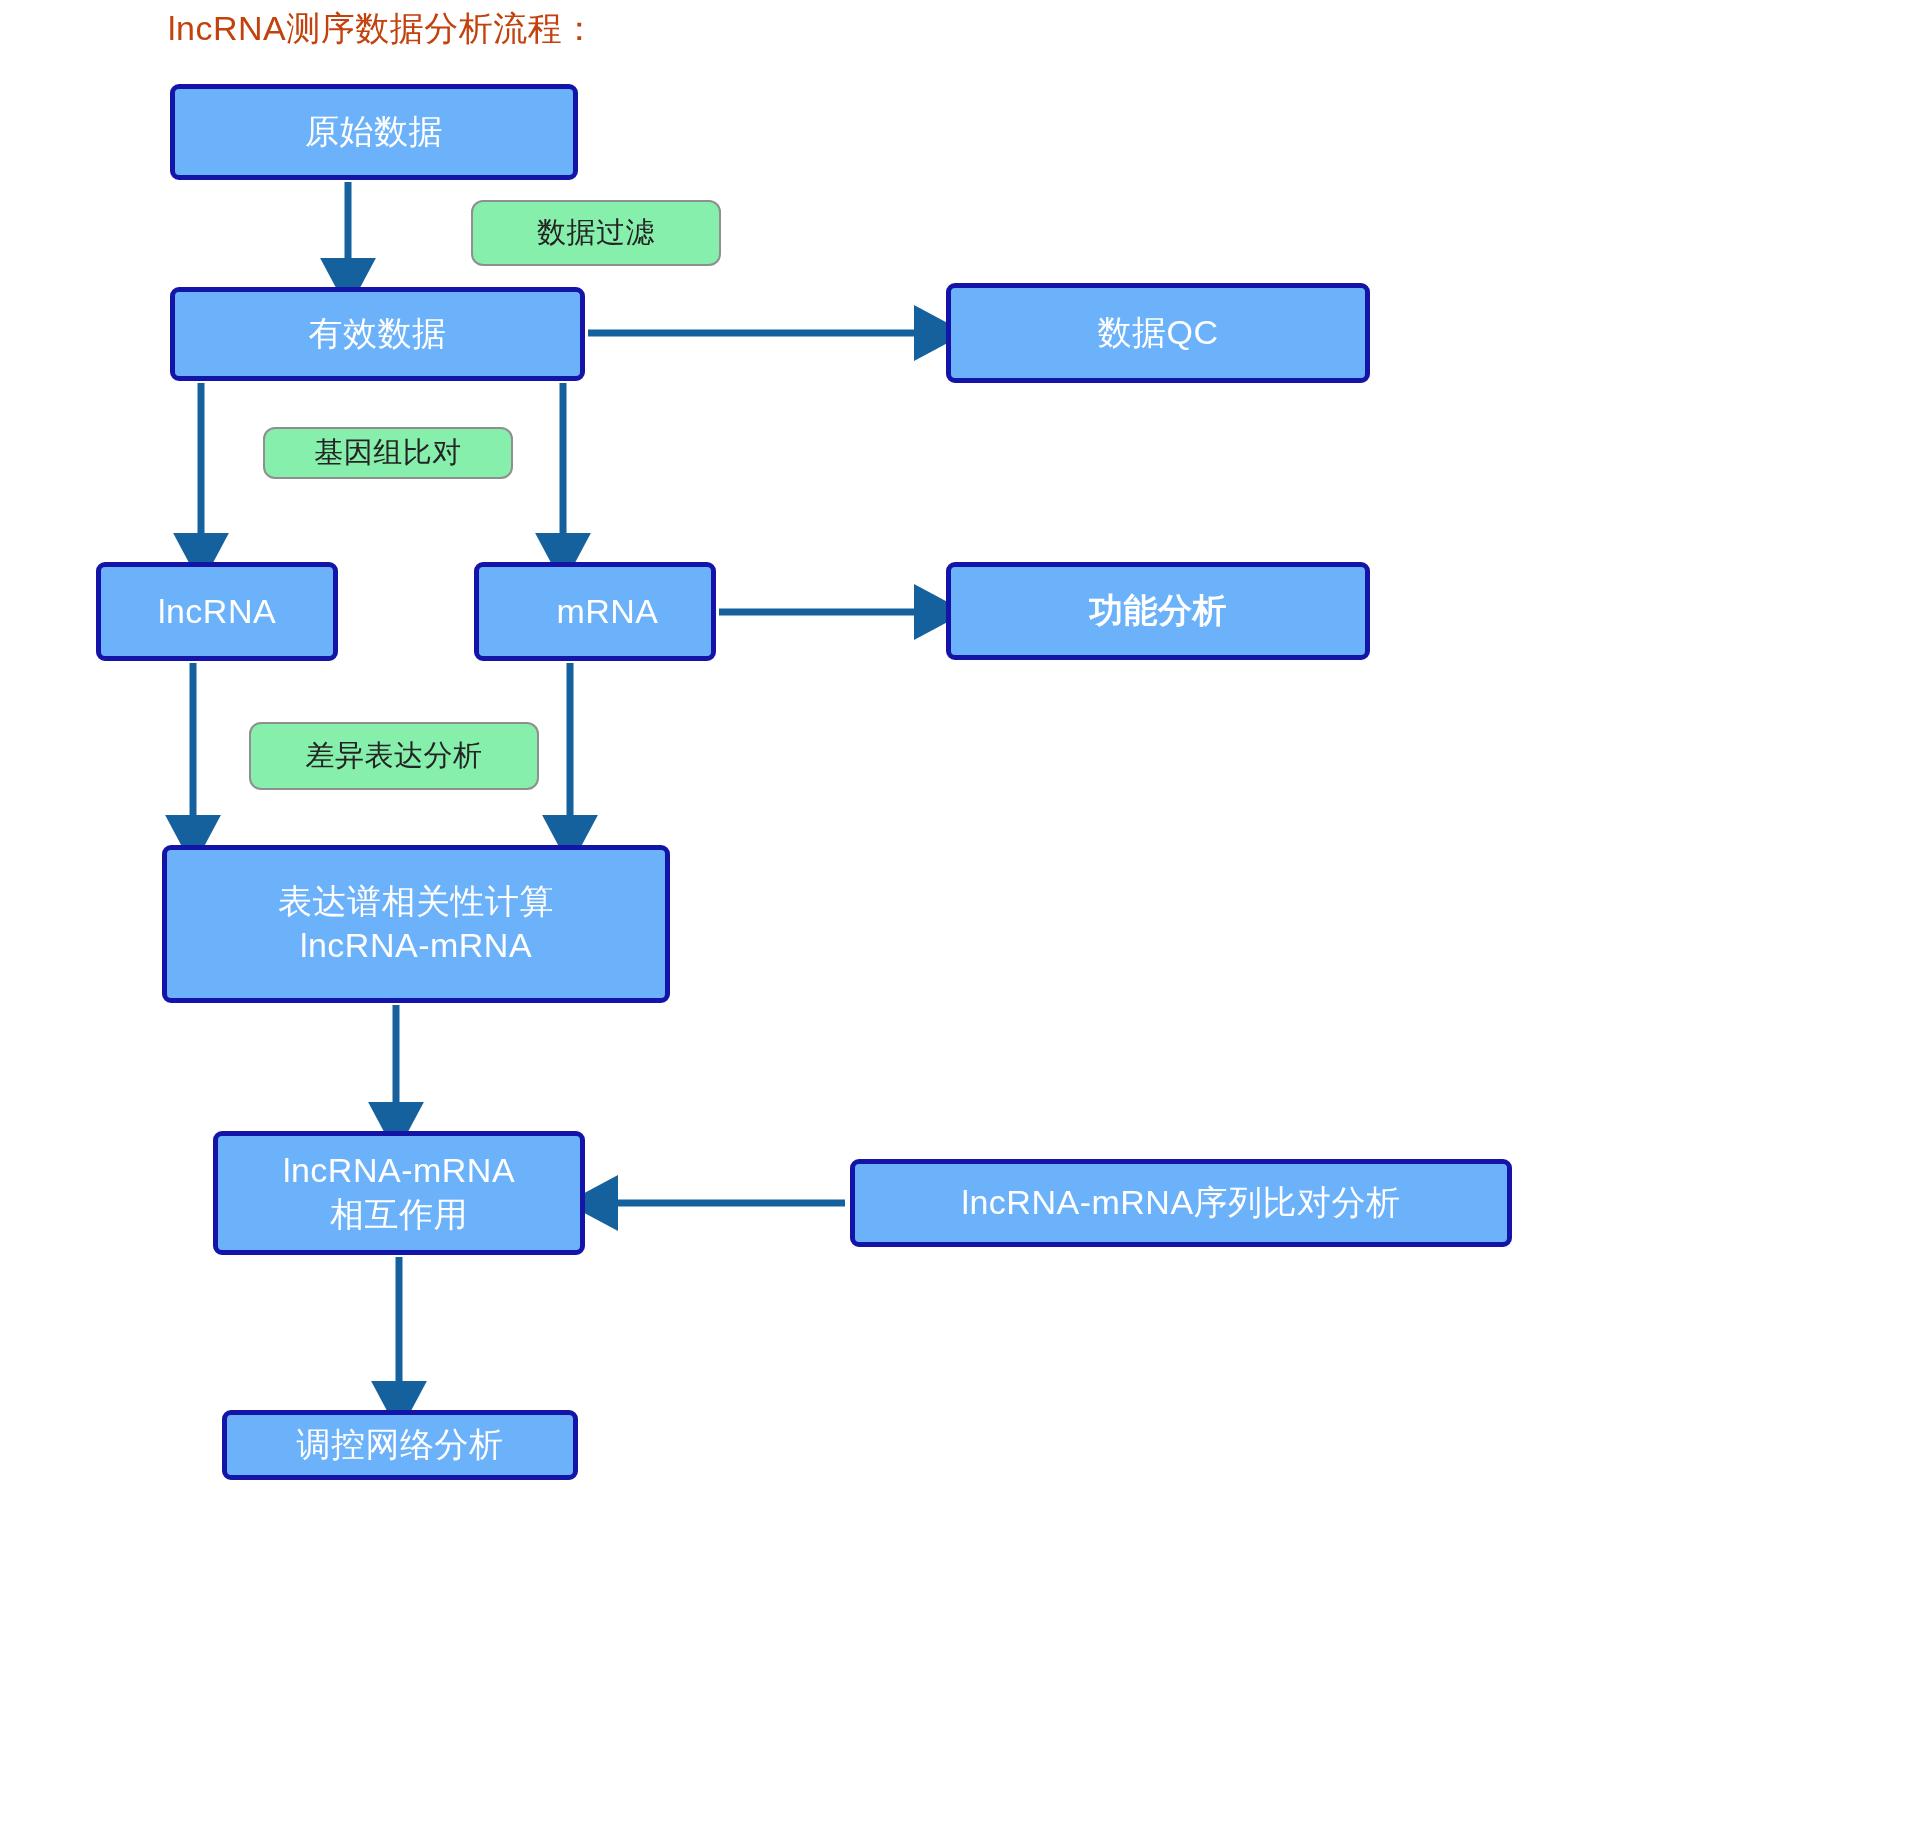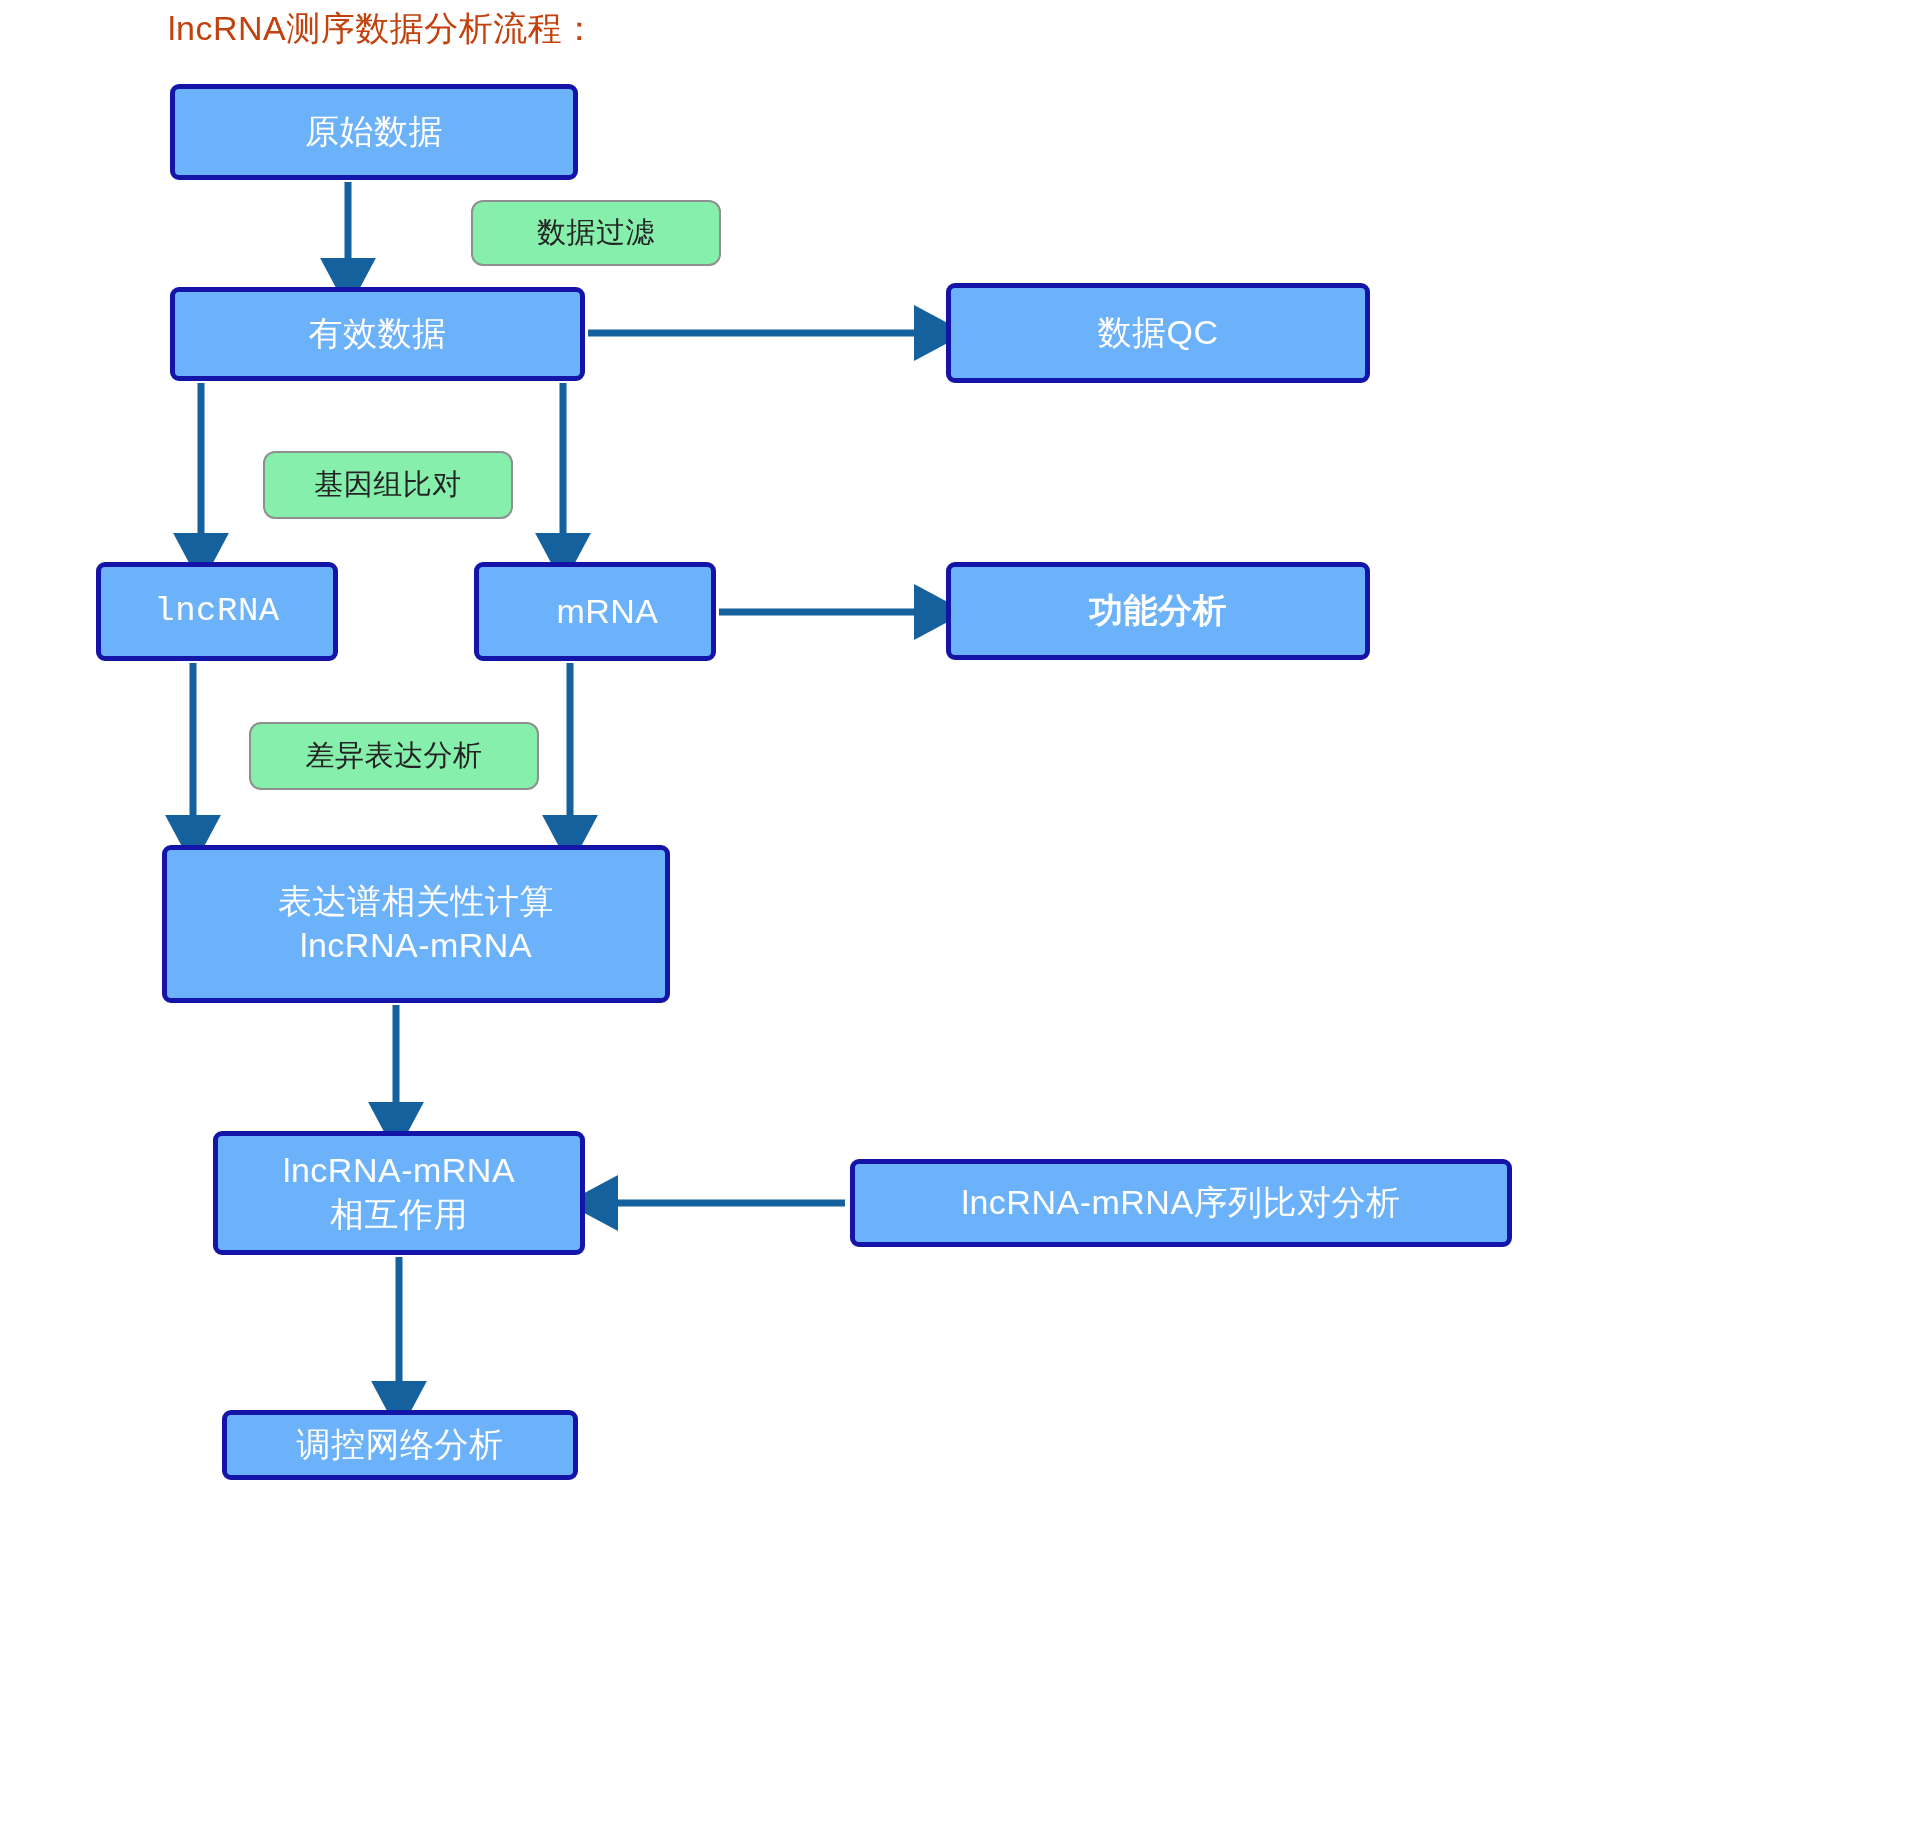--- a/index.html
+++ b/index.html
@@ -104,35 +104,35 @@
       <line x1="399" y1="1257" x2="399" y2="1399"></line>
     </g>
   </svg>
 
   <div class="node" style="left:170px; top:84px; width:408px; height:96px;">原始数据</div>
 
   <div class="node" style="left:170px; top:287px; width:415px; height:94px;">有效数据</div>
 
   <div class="node" style="left:946px; top:283px; width:424px; height:100px;">数据QC</div>
 
-  <div class="node" style="left:96px; top:562px; width:242px; height:99px;font-family:Liberation Mono, monospace;">lncRNA</div>
+  <div class="node" style="left:96px; top:562px; width:242px; height:99px;">lncRNA</div>
 
   <div class="node" style="left:474px; top:562px; width:242px; height:99px;padding-left:25px;">mRNA</div>
 
   <div class="node" style="left:946px; top:562px; width:424px; height:98px;font-weight:bold;">功能分析</div>
 
   <div class="node" style="left:162px; top:845px; width:508px; height:158px;">表达谱相关性计算
 lncRNA-mRNA</div>
 
   <div class="node" style="left:213px; top:1131px; width:372px; height:124px;">lncRNA-mRNA
 相互作用</div>
 
   <div class="node" style="left:850px; top:1159px; width:662px; height:88px;">lncRNA-mRNA序列比对分析</div>
 
   <div class="node" style="left:222px; top:1410px; width:356px; height:70px;">调控网络分析</div>
 
   <div class="edge-label" style="left:471px; top:200px; width:250px; height:66px;">数据过滤</div>
 
-  <div class="edge-label" style="left:263px; top:451px; width:250px; height:68px;">基因组比对</div>
+  <div class="edge-label" style="left:263px; top:427px; width:250px; height:52px;">基因组比对</div>
 
   <div class="edge-label" style="left:249px; top:722px; width:290px; height:68px;">差异表达分析</div>
 
 </div>
 
 </body></html>

